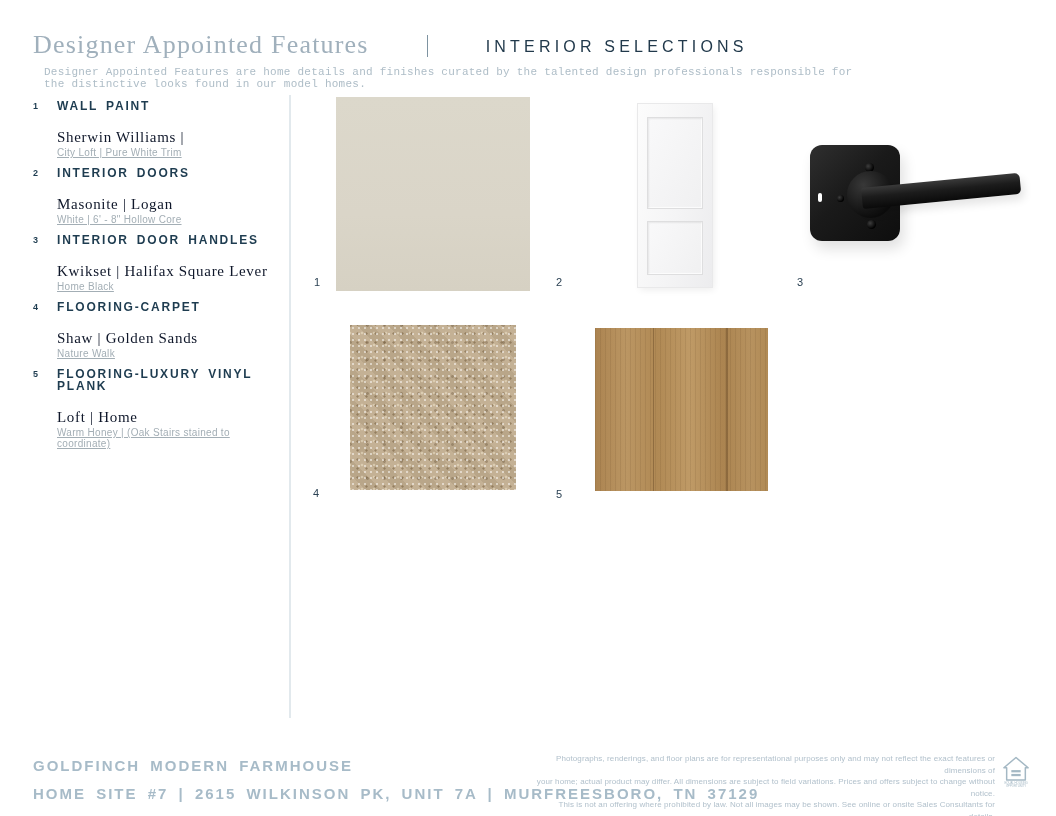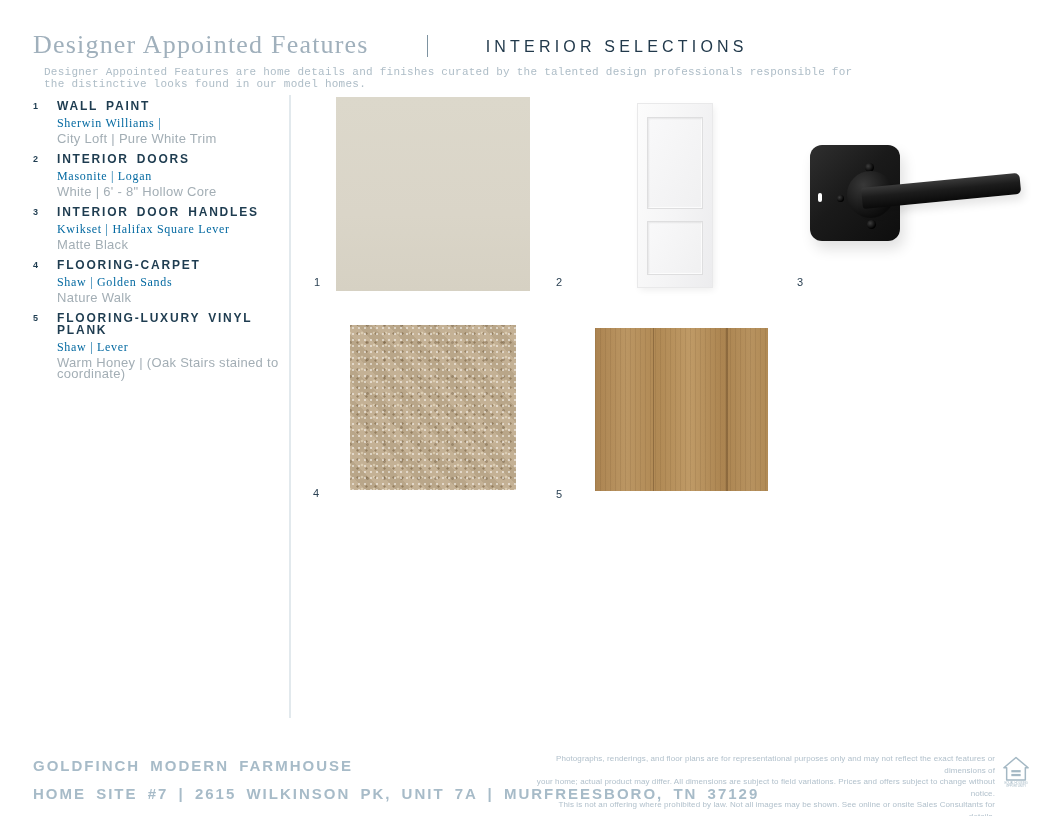--- a/index.html
+++ b/index.html
@@ -27,24 +27,24 @@
   .sel-item{display:flex;margin-bottom:8px;}
   .sel-num{
     width:24px;flex:0 0 24px;font-size:9px;font-weight:bold;
     color:#1e3c50;letter-spacing:1px;padding-top:2px;
   }
   .sel-category{
     font-size:12px;font-weight:bold;letter-spacing:1.8px;word-spacing:3px;
     color:#1e3c50;line-height:12px;padding-top:1px;
   }
   .sel-brand{
-    font-family:"Liberation Serif",serif;font-size:12px;color:#0369a1;
-    letter-spacing:0.7px;line-height:19px;margin-top:2px;
-  }
-  .sel-detail{font-size:13px;color:#a3aeb5;letter-spacing:0.3px;line-height:11px;}
+    font-family:"Liberation Serif",serif;font-size:15px;color:#0f172a;
+    letter-spacing:0.7px;line-height:19px;margin-top:16px;
+  }
+  .sel-detail{font-size:10px;color:#a3aeb5;letter-spacing:0.3px;line-height:11px;text-decoration:underline;}
   
   .board-divider{position:absolute;left:289px;top:95px;width:2px;height:623px;background:#e2e9ed;}
   .num-label{position:absolute;font-size:11px;color:#2c4254;}
   .lbl-1{left:314px;top:276px;}
   .lbl-2{left:556px;top:276px;}
   .lbl-3{left:797px;top:276px;}
   .lbl-4{left:313px;top:487px;}
   .lbl-5{left:556px;top:488px;}
   .swatch-paint{
     position:absolute;left:336px;top:97px;width:194px;height:194px;
@@ -150,36 +150,36 @@
         <div class="sel-category">INTERIOR DOORS</div>
         <div class="sel-brand">Masonite | Logan</div>
         <div class="sel-detail">White | 6' - 8" Hollow Core</div>
       </div>
     </div>
     <div class="sel-item">
       <div class="sel-num">3</div>
       <div class="sel-body">
         <div class="sel-category">INTERIOR DOOR HANDLES</div>
         <div class="sel-brand">Kwikset | Halifax Square Lever</div>
-        <div class="sel-detail">Matte Black</div>
+        <div class="sel-detail">Home Black</div>
       </div>
     </div>
     <div class="sel-item">
       <div class="sel-num">4</div>
       <div class="sel-body">
         <div class="sel-category">FLOORING-CARPET</div>
         <div class="sel-brand">Shaw | Golden Sands</div>
         <div class="sel-detail">Nature Walk</div>
       </div>
     </div>
     <div class="sel-item">
       <div class="sel-num">5</div>
       <div class="sel-body">
         <div class="sel-category">FLOORING-LUXURY VINYL PLANK</div>
-        <div class="sel-brand">Shaw | Lever</div>
+        <div class="sel-brand">Loft | Home</div>
         <div class="sel-detail">Warm Honey | (Oak Stairs stained to coordinate)</div>
       </div>
     </div>
   </div>
 
   <div class="board-divider"></div>
 
   <div class="swatch-paint"></div>
   <div class="num-label lbl-1">1</div>
 

